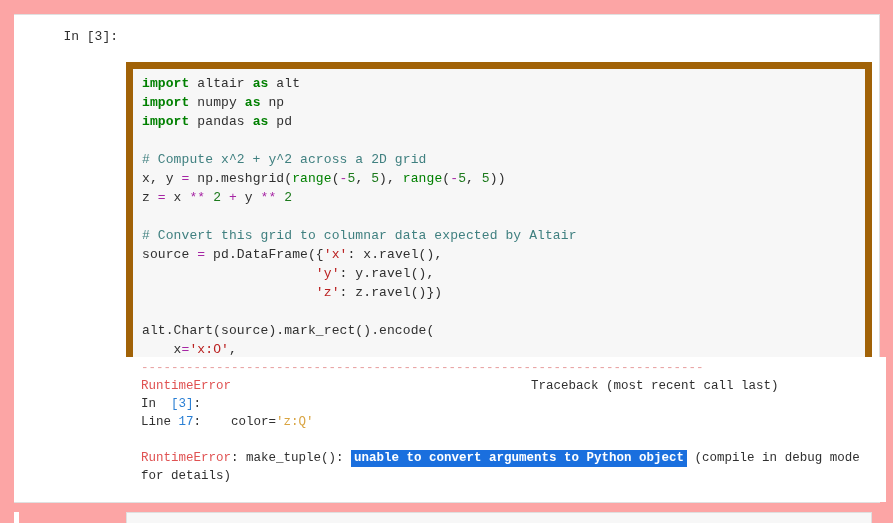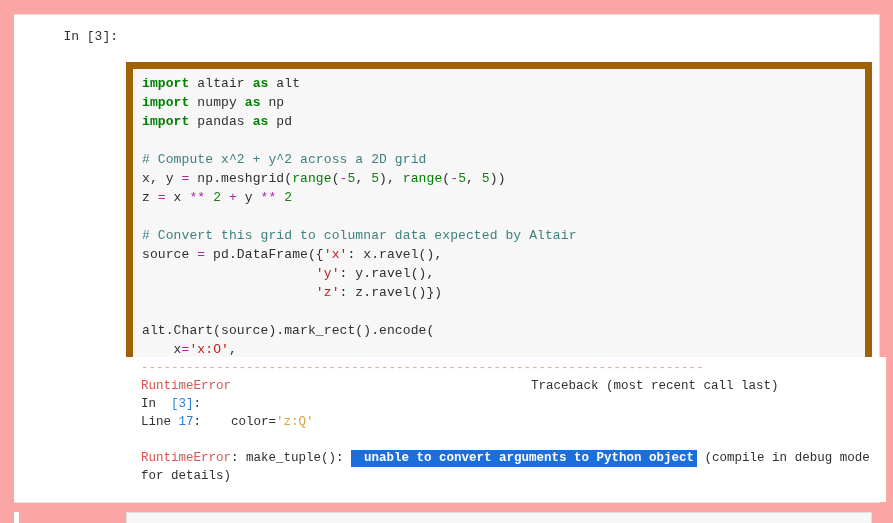--- a/index.html
+++ b/index.html
@@ -116,21 +116,21 @@
   }
 
   .err-name { color: #e05252; }
   .err-dash { color: #e8a0a0; letter-spacing: 0px; }
   .err-num  { color: #2a7fd4; }
   .err-str  { color: #d9a441; }
   .err-hl   {
     background: #1a6fde;
     color: #ffffff;
     font-weight: bold;
-    padding: 1px 3px 2px 13px;
+    padding: 1px 3px 2px 3px;
   }
 
   
   .next-cell {
     position: absolute;
     left: 126px;
     top: 512px;
     width: 746px;
     height: 20px;
     background: #f7f7f7;

